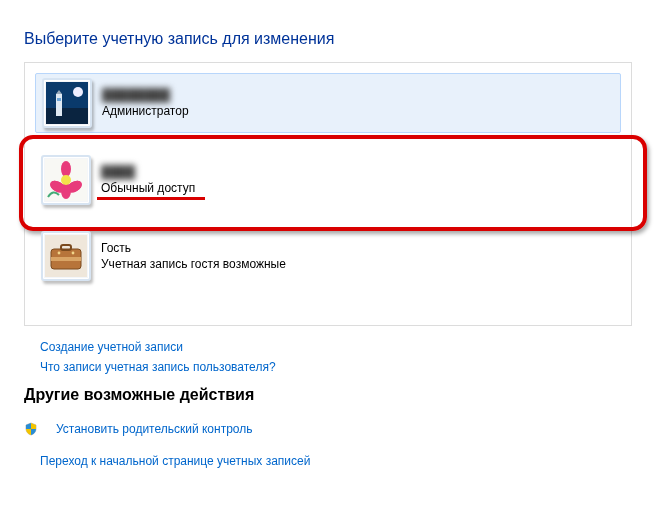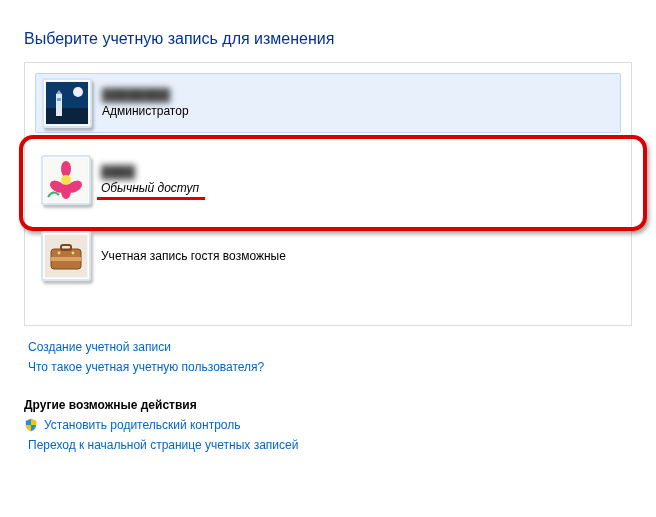--- a/index.html
+++ b/index.html
@@ -69,28 +69,28 @@
     height: 0;
     border-top: 3px solid #d90000;
     pointer-events: none;
   }
   .link-list { margin-top: 14px; }
   .link-list a, .action-link {
     display: block;
     color: #0066cc;
     text-decoration: none;
     font-size: 12px;
-    margin: 6px 4px;
+    margin: 6px 16px;
     cursor: pointer;
     width: fit-content;
   }
   .section-heading {
     font-weight: 600;
-    font-size: 12px;
-    margin-top: 24px;
+    font-size: 16px;
+    margin-top: 12px;
     margin-bottom: 6px;
   }
   .action-row { display:flex; align-items:center; gap:6px; margin:6px 0; }
   .shield-icon {
     width:14px; height:14px; flex-shrink:0;
   }
 </style>
 </head>
 <body>
 
@@ -110,21 +110,21 @@
           <rect x="11" y="16" width="4" height="3" fill="#6fa7d9"></rect>
         </svg>
       </span>
     </div>
     <div class="account-text">
       <div class="account-name">████████</div>
       <div class="account-line">Администратор</div>
     </div>
   </div>
 
-  <div class="account-item" style="position:relative;font-style:italic;">
+  <div class="account-item" style="position:relative;">
     <div class="avatar-frame">
       <span>
         <svg viewBox="0 0 42 42">
           <rect width="42" height="42" fill="#f8f8f4"></rect>
           <g transform="translate(21 21)">
             <ellipse cx="0" cy="-11" rx="5" ry="8" fill="#e83b7b"></ellipse>
             <ellipse cx="10" cy="-4" rx="5" ry="8" fill="#e83b7b" transform="rotate(60)"></ellipse>
             <ellipse cx="-10" cy="-4" rx="5" ry="8" fill="#e83b7b" transform="rotate(-60)"></ellipse>
             <ellipse cx="0" cy="11" rx="5" ry="8" fill="#e83b7b"></ellipse>
             <ellipse cx="10" cy="4" rx="5" ry="8" fill="#e83b7b" transform="rotate(120)"></ellipse>
@@ -151,39 +151,40 @@
           <rect x="6" y="14" width="30" height="20" rx="3" fill="#b7743a"></rect>
           <rect x="6" y="14" width="30" height="20" rx="3" fill="none" stroke="#7a4a1e" stroke-width="1"></rect>
           <rect x="6" y="22" width="30" height="4" fill="#d9a465"></rect>
           <rect x="16" y="10" width="10" height="5" rx="2" fill="none" stroke="#7a4a1e" stroke-width="2"></rect>
           <circle cx="14" cy="18" r="1.4" fill="#f2d58a"></circle>
           <circle cx="28" cy="18" r="1.4" fill="#f2d58a"></circle>
         </svg>
       </span>
     </div>
     <div class="account-text">
+      <div class="account-line" style="font-size:12px">Гость</div>
       <div class="account-line">Учетная запись гостя возможные</div>
     </div>
   </div>
 
 </div>
 
 <div class="link-list">
   <a>Создание учетной записи</a>
-  <a>Что такое учетная учетную пользователя?</a>
+  <a>Что записи учетная запись пользователя?</a>
 </div>
 
 <div class="section-heading">Другие возможные действия</div>
 
 <div class="action-row">
   <span class="shield-icon">
     <svg viewBox="0 0 14 14">
       <path d="M7 1 L12 3 V7 C12 10 9.5 12.5 7 13 C4.5 12.5 2 10 2 7 V3 Z" fill="#fff" stroke="#888" stroke-width="0.5"></path>
       <path d="M7 1 L12 3 V7 H7 Z" fill="#f3c400"></path>
       <path d="M7 7 H12 C12 10 9.5 12.5 7 13 Z" fill="#2a8dd4"></path>
       <path d="M7 1 L2 3 V7 H7 Z" fill="#2a8dd4"></path>
       <path d="M7 7 H2 C2 10 4.5 12.5 7 13 Z" fill="#f3c400"></path>
     </svg>
   </span>
-  <a class="action-link" style="margin:0">Установить родительский контроль</a>
+  <a class="action-link" style="margin:12px">Установить родительский контроль</a>
 </div>
 
 <a class="action-link">Переход к начальной странице учетных записей</a>
 
 </body></html>

